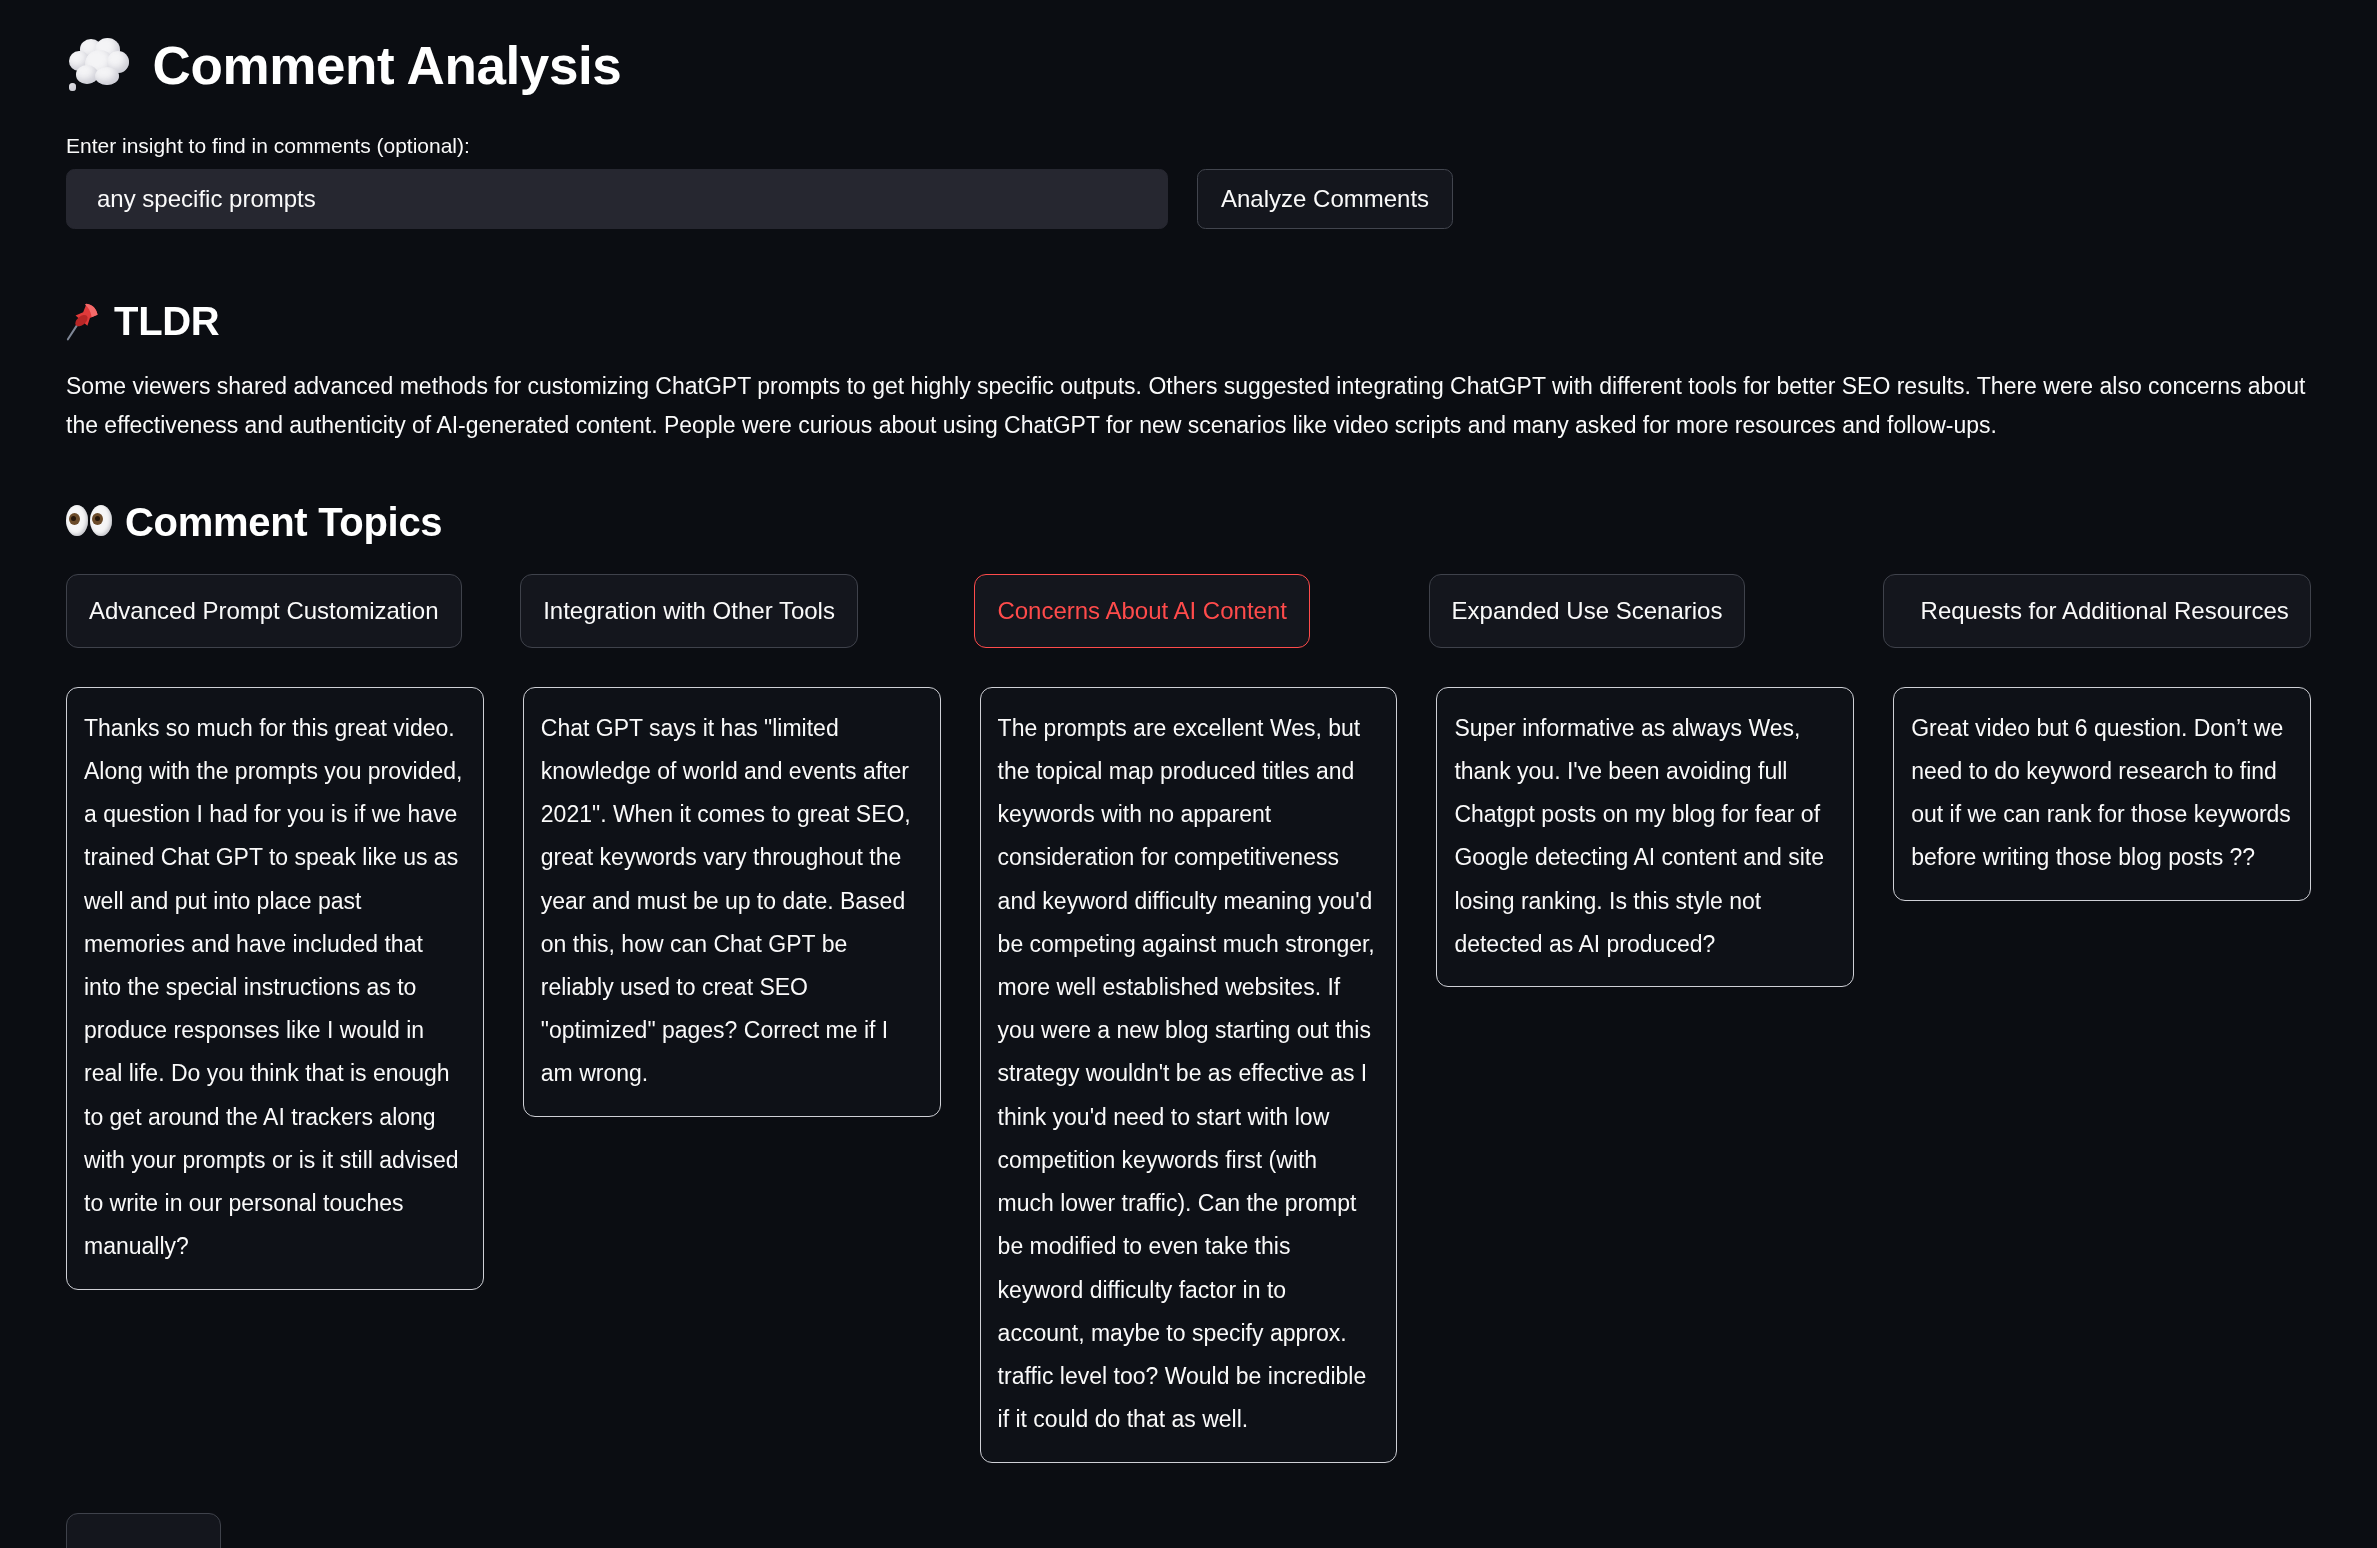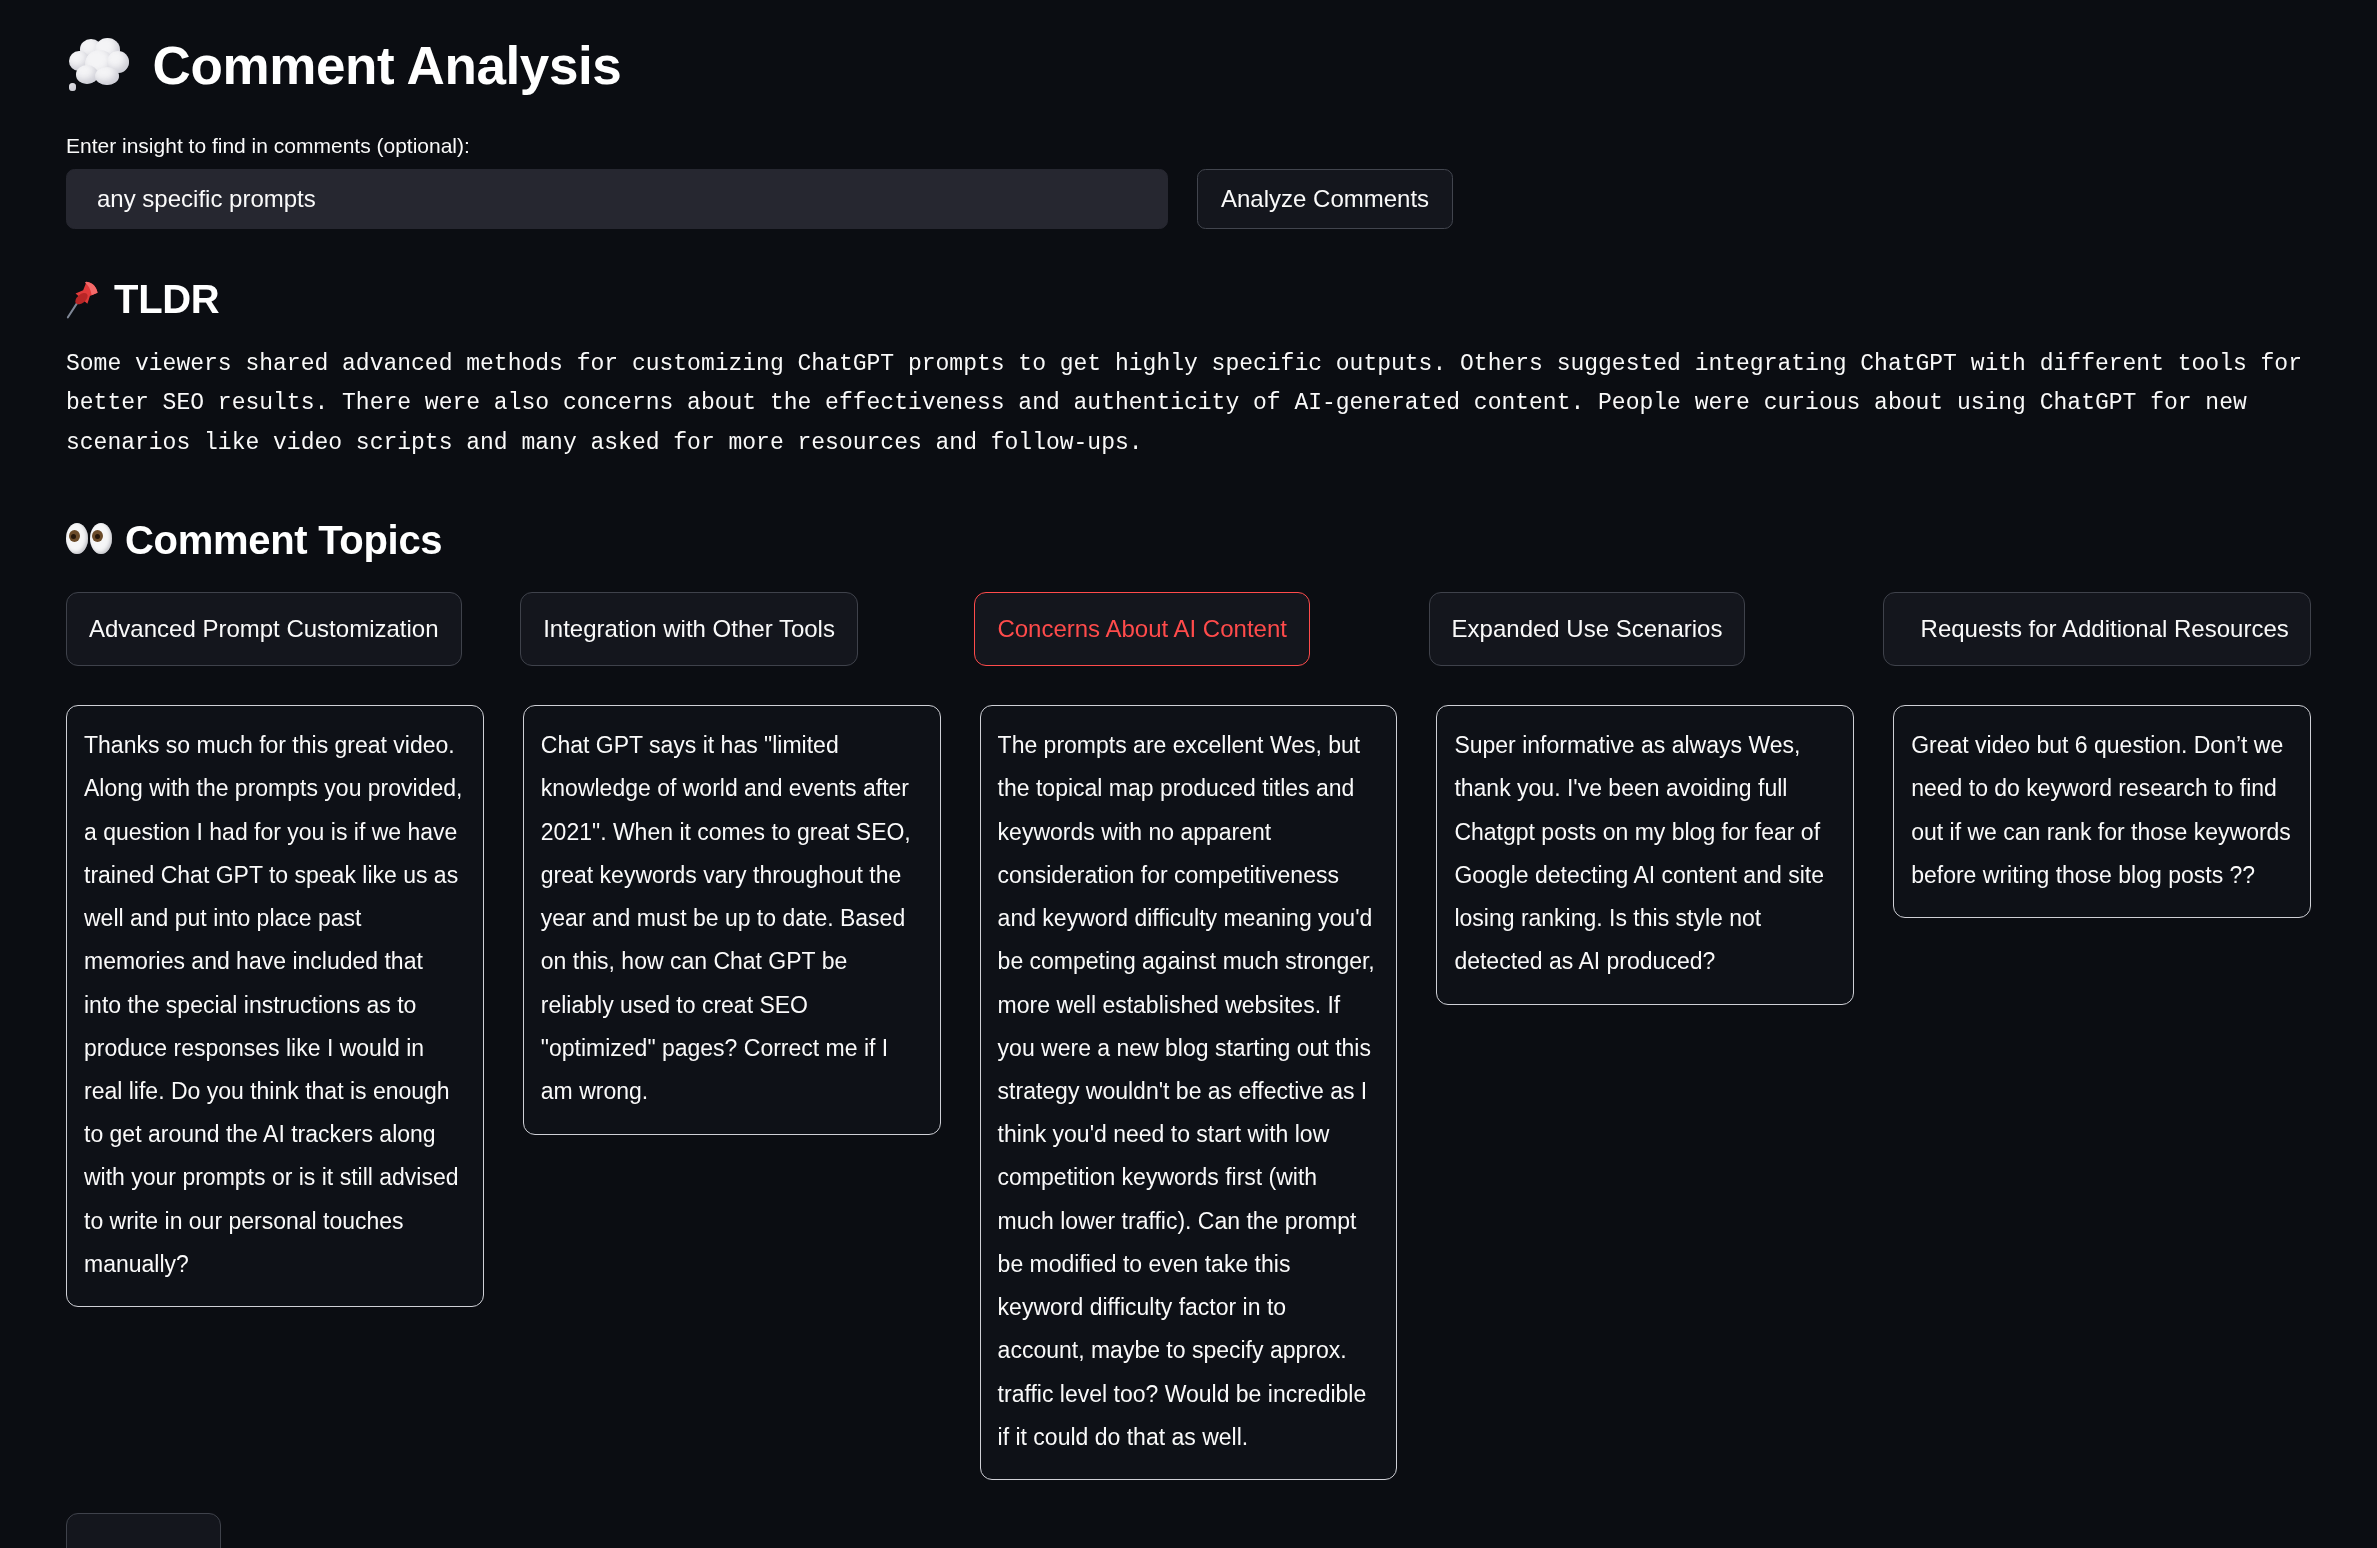--- a/index.html
+++ b/index.html
@@ -85,21 +85,21 @@
     padding: 0 23px;
     cursor: pointer;
     white-space: nowrap;
   }
 
   
   .section-head {
     display: flex;
     align-items: center;
     gap: 12px;
-    margin-top: 50px;
+    margin-top: 72px;
   }
   .section-head.topics { margin-top: 56px; }
   .section-title {
     color: #ffffff;
     font-size: 40px;
     font-weight: 700;
     line-height: 1;
     margin: 0;
     letter-spacing: -0.3px;
   }
@@ -133,21 +133,20 @@
     z-index: 2;
   }
 
   
   .tldr-text {
     color: #fafafa;
     font-size: 23px;
     line-height: 1.72;
     margin: 25.4px 0 0 0;
     max-width: 2251px;
-    font-family: Liberation Mono, monospace;
   }
 
   
   .topic-row {
     display: grid;
     grid-template-columns: repeat(5, 1fr);
     column-gap: 26px;
     margin-top: 32px;
     align-items: start;
   }

